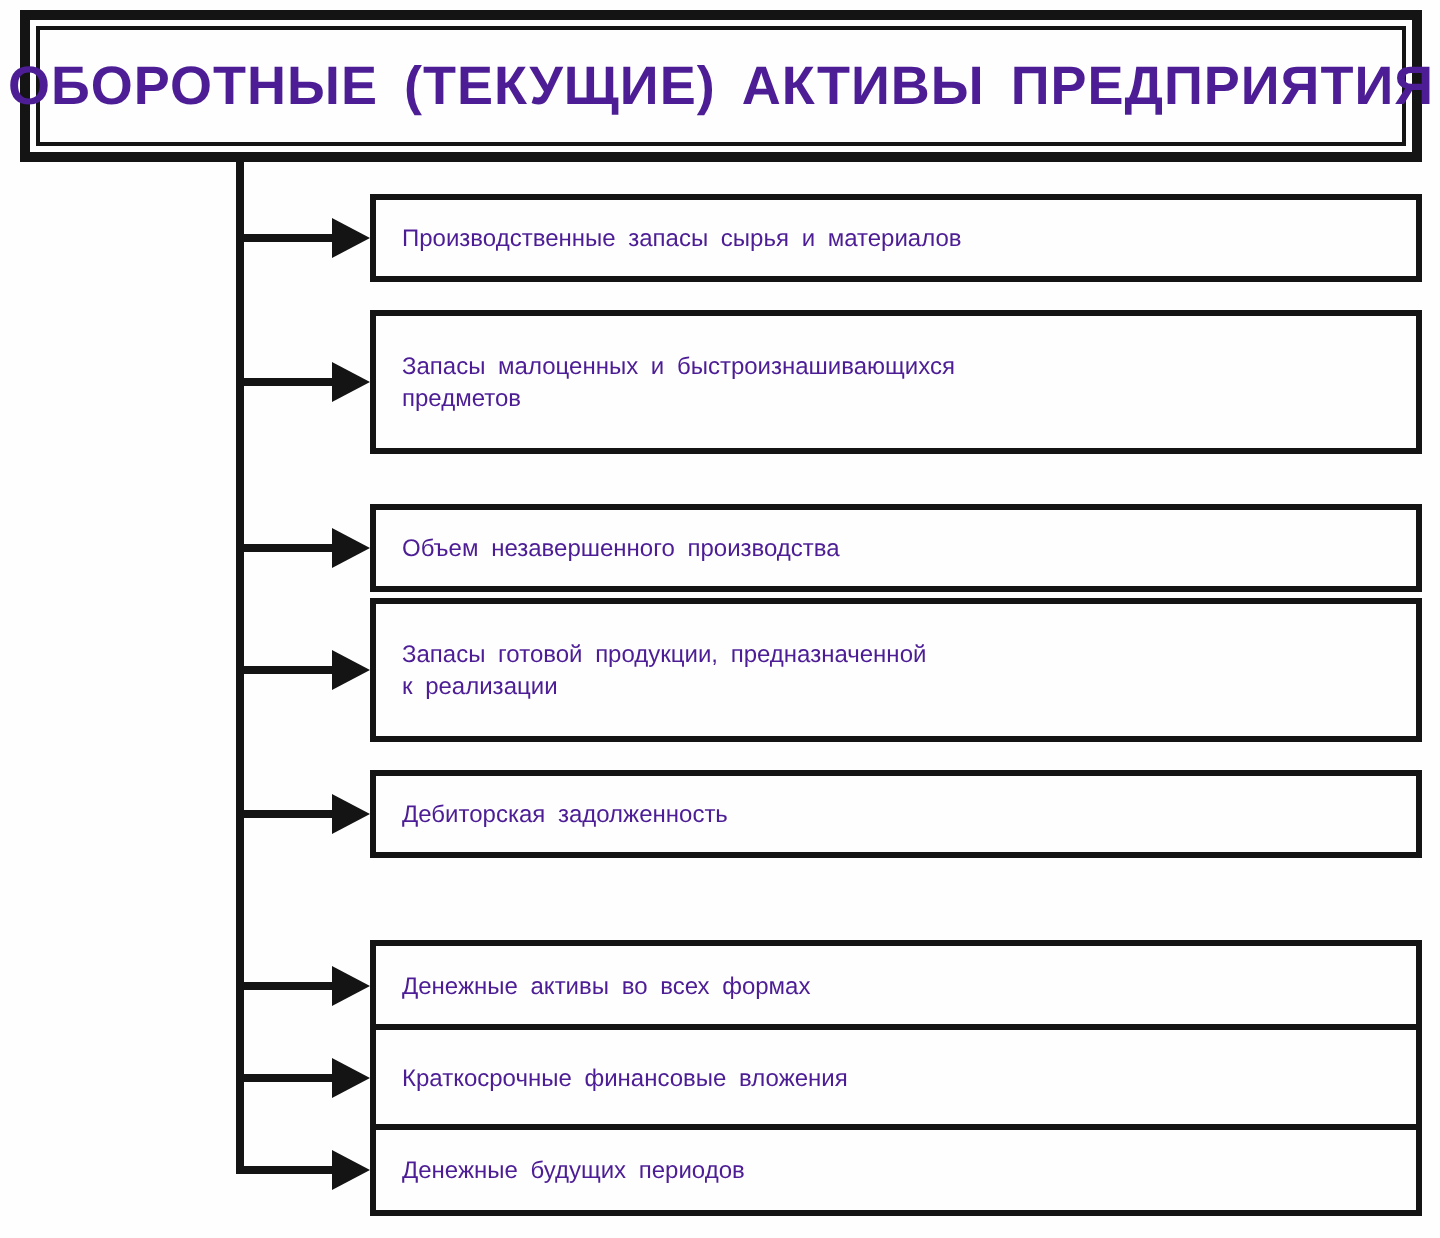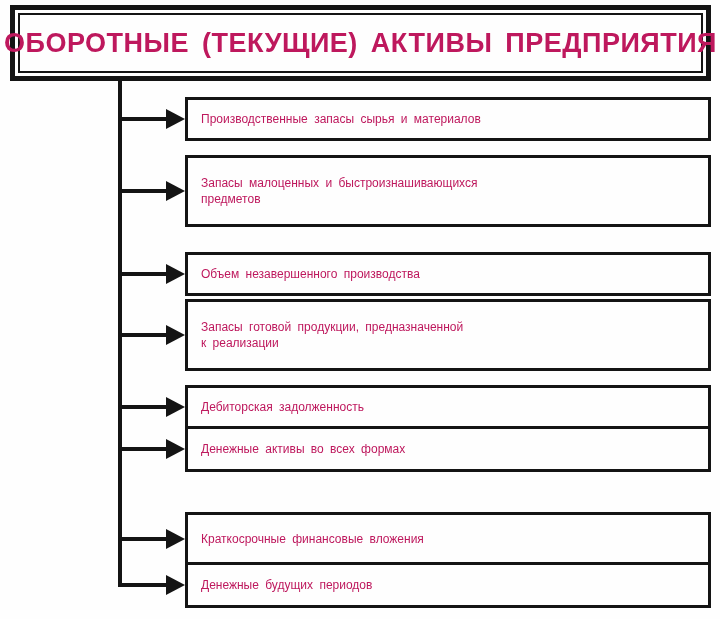--- a/index.html
+++ b/index.html
@@ -2,21 +2,21 @@
 <html><head>
 <meta charset="utf-8">
 <style>
   html, body { margin: 0; padding: 0; background: #ffffff; }
   .canvas {
     position: relative;
     width: 720px;
     height: 619px;
     background: #fefefe;
     font-family: "Liberation Sans", sans-serif;
-    color: #be185d;
+    color: #4c1d95;
     overflow: hidden;
   }
   
   .title-outer {
     position: absolute;
     left: 10px; top: 5px;
     width: 701px; height: 76px;
     border: 5px solid #141414;
     padding: 3px;
     box-sizing: border-box;
@@ -42,21 +42,21 @@
     width: 4px; height: 507px;
     background: #141414;
   }
   
   .row { position: absolute; left: 118px; width: 593px; }
   .r0 { top:  97px; height: 44px; }
   .r1 { top: 155px; height: 72px; border-radius: 15px; }
   .r2 { top: 252px; height: 44px; }
   .r3 { top: 299px; height: 72px; }
   .r4 { top: 385px; height: 44px; }
-  .r5 { top: 426px; height: 46px; }
+  .r5 { top: 470px; height: 46px; }
   .r6 { top: 512px; height: 54px; text-align: center; }
   .r7 { top: 562px; height: 46px; }
   .arrow-line {
     position: absolute;
     left: 0; top: 50%;
     margin-top: -2px;
     width: 52px; height: 4px;
     background: #141414;
   }
   .arrow-head {

